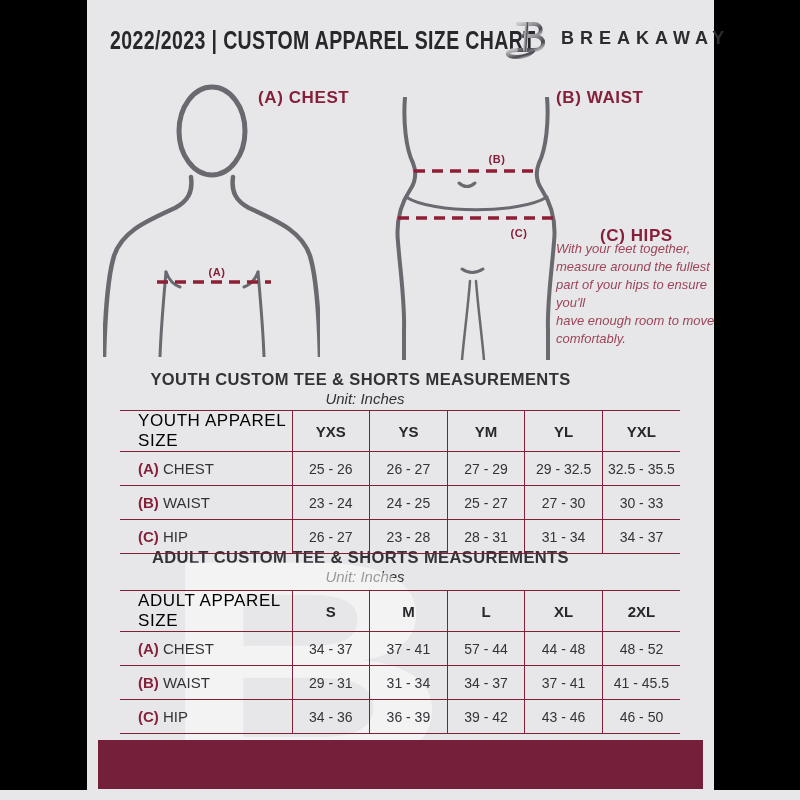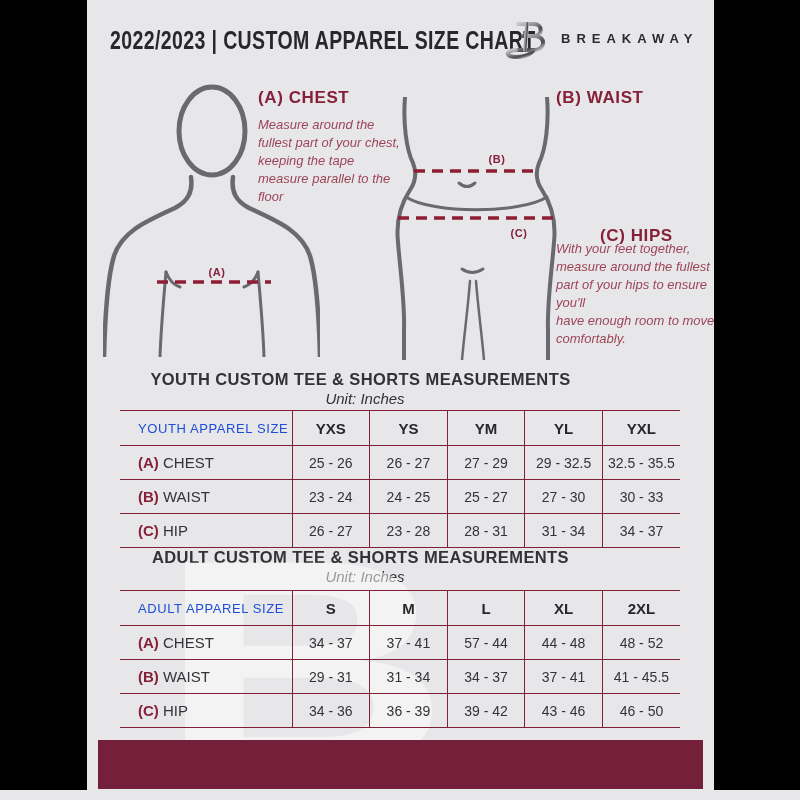--- a/index.html
+++ b/index.html
@@ -13,21 +13,21 @@
   .letterbox.left { left:0; }
   .letterbox.right { left:714px; width:86px; }
 
   
   .doc-title {
     position:absolute; left:110px; top:26px; font-size:25px; font-weight:bold;
     letter-spacing:0.5px; color:#27272c; white-space:nowrap;
     transform:scaleX(0.78); transform-origin:left center;
   }
   .brand { position:absolute; left:503px; top:14px; display:flex; align-items:center; }
-  .brand-name { font-size:13px; font-weight:bold; letter-spacing:6px; color:#2b2b30; margin-left:10px; white-space:nowrap; }
+  .brand-name { font-size:18px; font-weight:bold; letter-spacing:6px; color:#2b2b30; margin-left:10px; white-space:nowrap; }
 
   
   .fig { position:absolute; }
   .fig-left { left:103px; top:80px; }
   .fig-mid  { left:392px; top:97px; }
   .m-head {
     position:absolute; font-size:17px; font-weight:bold; letter-spacing:0.6px;
     color:#86203a; white-space:nowrap;
   }
   .m-text {
@@ -57,22 +57,22 @@
   }
   .t1 { top:410px; } .t2 { top:590px; }
   .size-table col.lbl { width:172px; }
   .size-table th, .size-table td {
     height:33px; padding:0; text-align:center; vertical-align:middle;
     font-size:14px; color:#333338; font-weight:normal;
     border-top:1.5px solid #7f2037; background:transparent;
   }
   .size-table th { height:34px; font-weight:bold; font-size:15px; color:#27272c; }
   .size-table th.lbl-cell {
-    text-align:left; padding-left:18px; font-weight:normal; font-size:13px;
-    letter-spacing:0.6px; color:#1d4ed8;
+    text-align:left; padding-left:18px; font-weight:normal; font-size:17px;
+    letter-spacing:0.6px; color:#000000;
   }
   .size-table td.lbl-cell { text-align:left; padding-left:18px; font-size:15px; }
   .size-table tr:last-child td { border-bottom:1.5px solid #7f2037; }
   .size-table th + th, .size-table td + td { border-left:1.5px solid #7f2037; }
   .row-prefix { color:#86203a; font-weight:bold; }
 
   
   .watermark {
     position:absolute; left:158px; top:548px; z-index:1;
     font-size:300px; line-height:0.78; font-weight:bold;
@@ -140,21 +140,20 @@
     <path class="outline" stroke-width="3" d="M 70,172 Q 80,179 91,172"></path>
     <path class="outline" stroke-width="2.5" d="M 78,184 C 76,210 72,240 70,263"></path>
     <path class="outline" stroke-width="2.5" d="M 84,184 C 86,210 90,240 92,263"></path>
     <text class="fig-lbl" x="105" y="66" text-anchor="middle">(B)</text>
     <path class="dash" d="M 22,74 H 148"></path>
     <path class="dash" d="M 6,121 H 162"></path>
     <text class="fig-lbl" x="127" y="140" text-anchor="middle">(C)</text>
   </svg>
 
   <div class="m-head head-a">(A) CHEST</div>
-  <div class="m-text text-a">Measure around the fullest part of your chest, keeping the tape measure parallel to the floor</div>
   <div class="m-head head-b">(B) WAIST</div>
   <div class="m-head head-c">(C) HIPS</div>
   <div class="m-text text-c">With your feet together, measure around the fullest part of your hips to ensure you'll
 have enough room to move comfortably.</div>
 
   <div class="tbl-title t1-title">YOUTH CUSTOM TEE &amp; SHORTS MEASUREMENTS</div>
   <div class="tbl-unit t1-unit">Unit: Inches</div>
   <table class="size-table t1">
     <colgroup>
         <col class="lbl">

